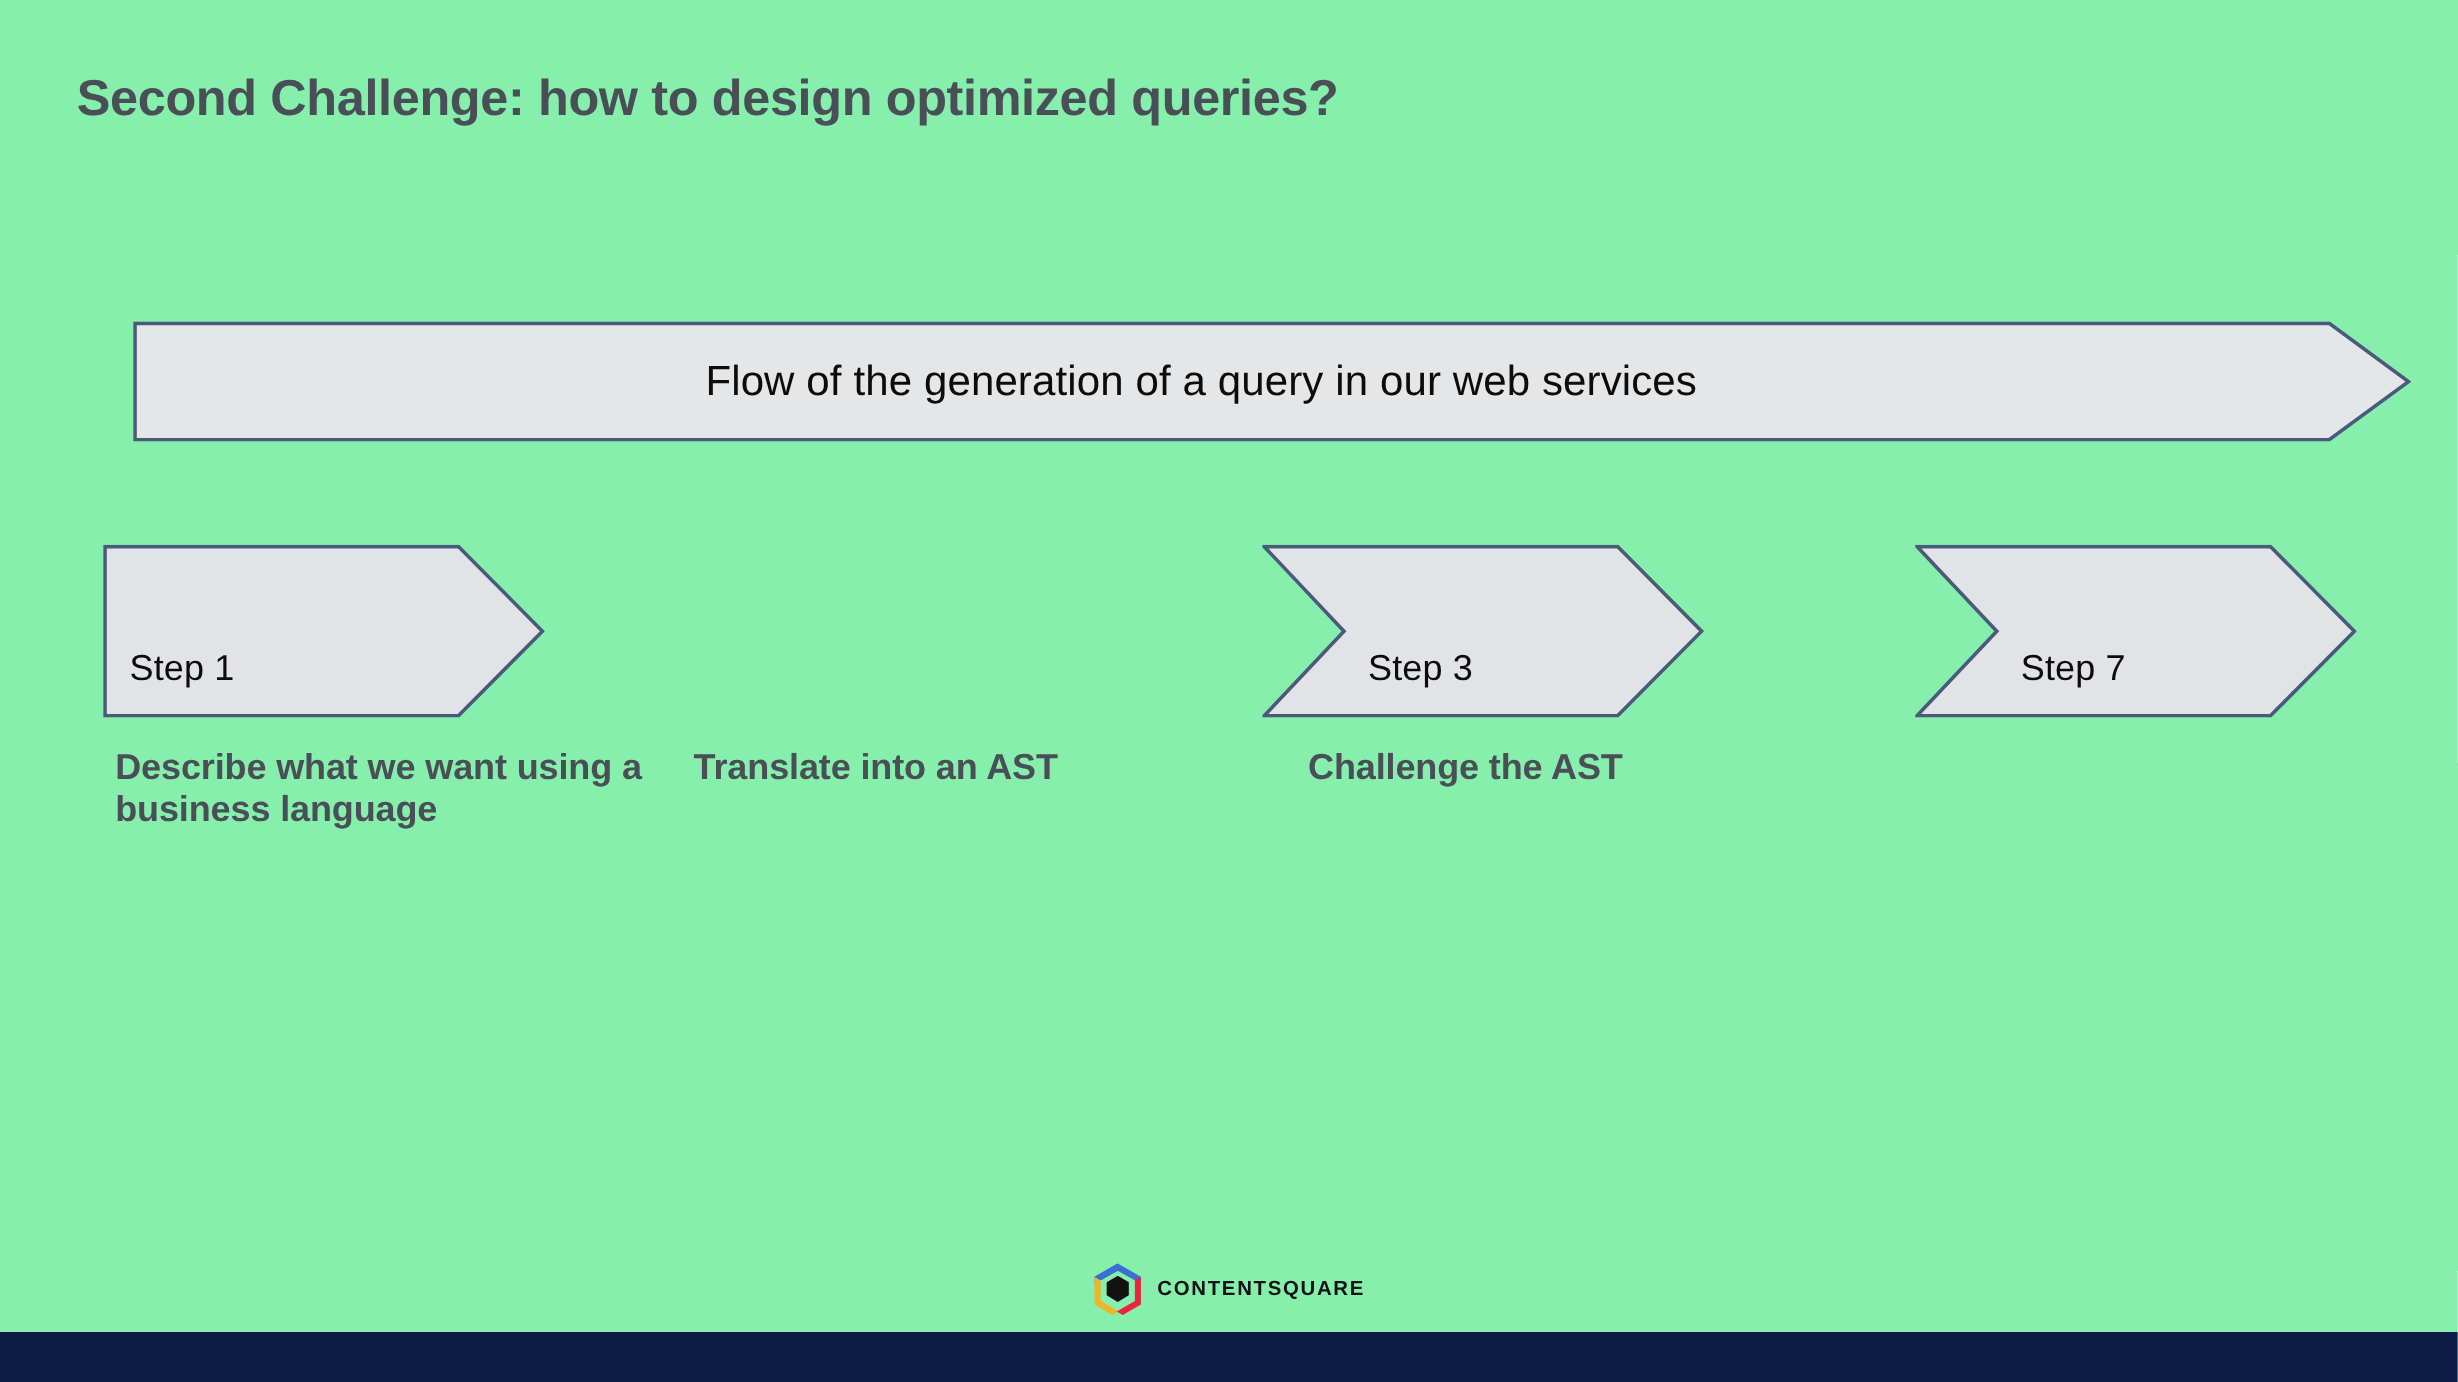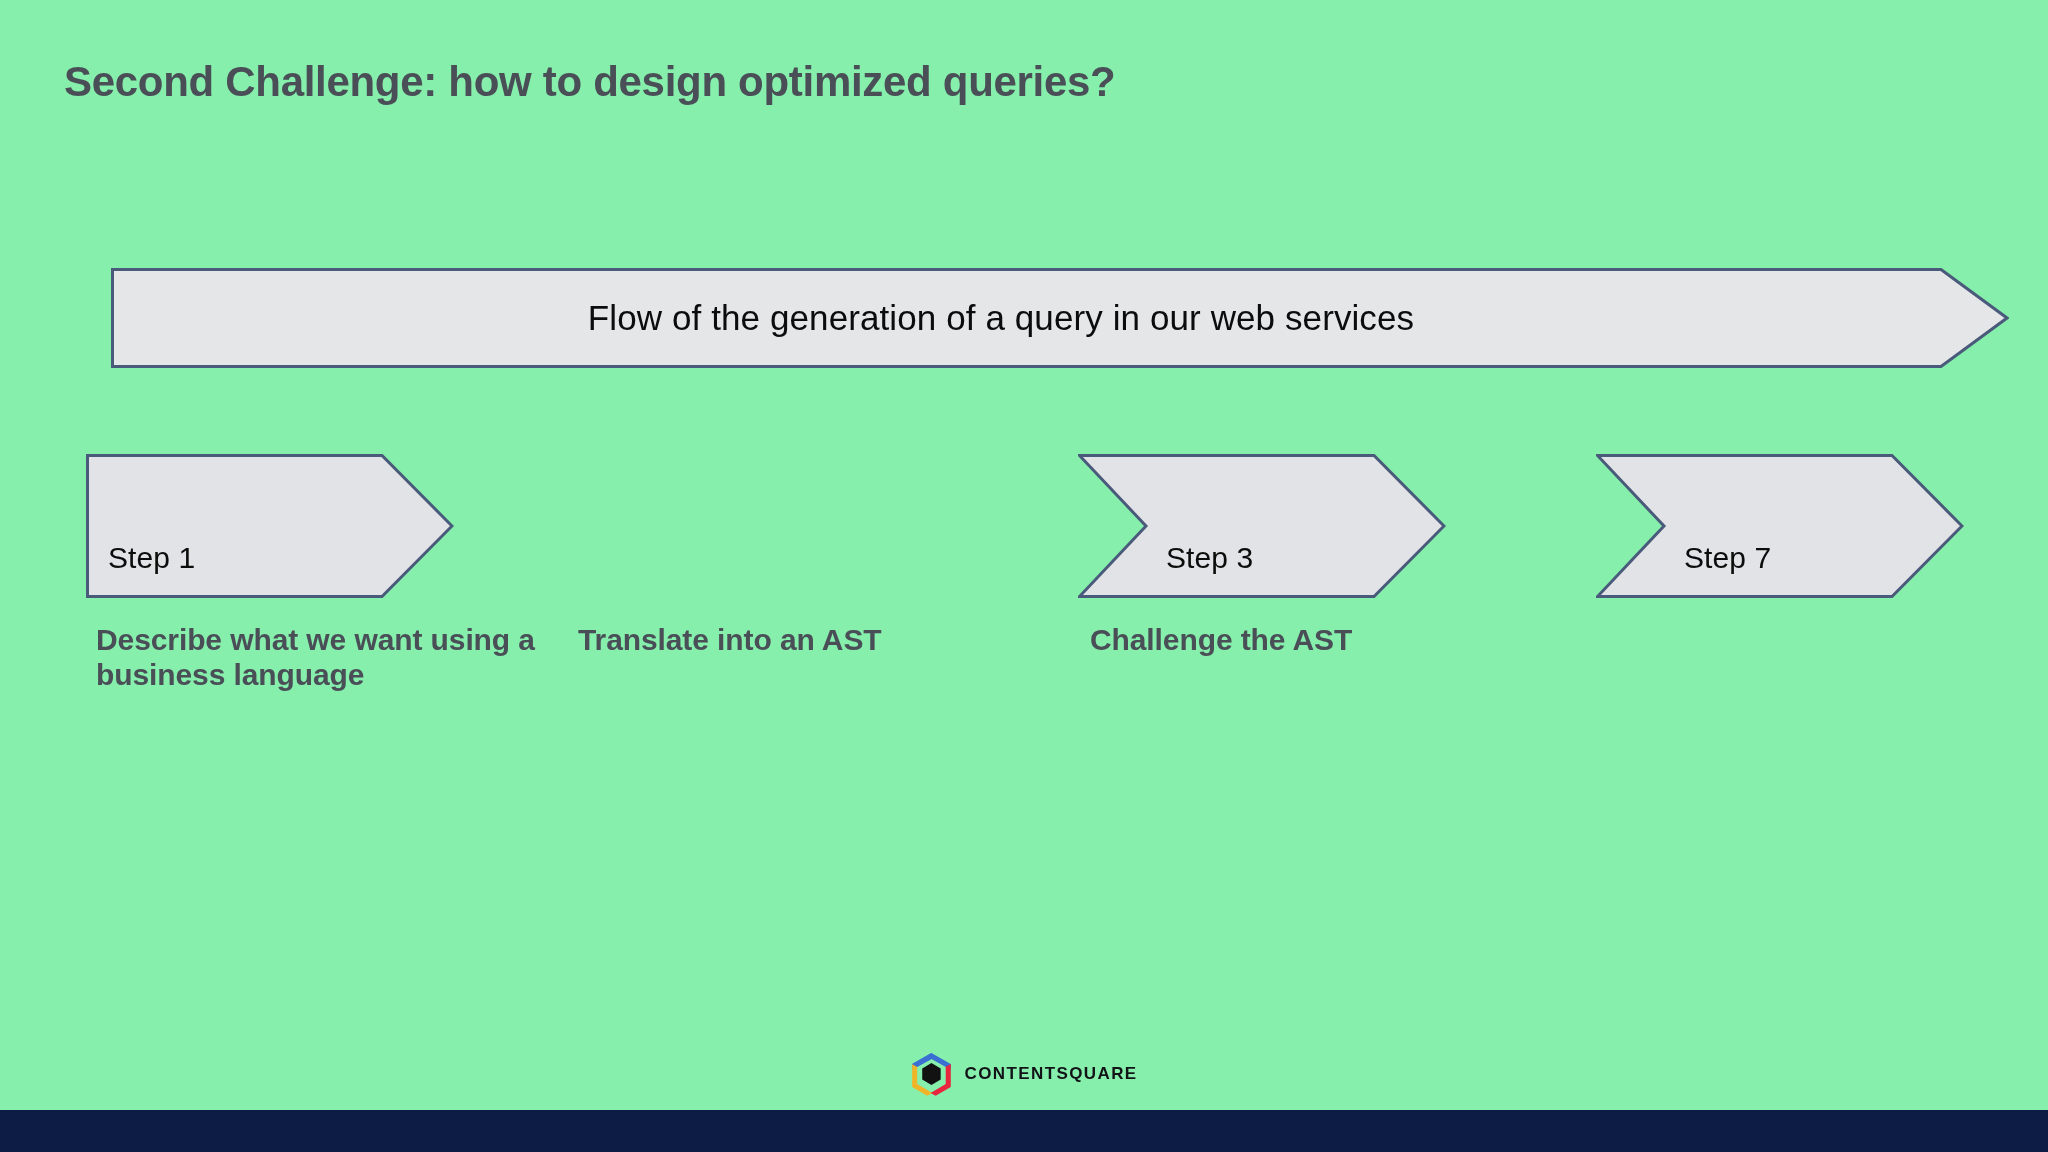--- a/index.html
+++ b/index.html
@@ -98,21 +98,21 @@
     top: 622px;
     font-size: 30px;
     font-weight: 700;
     line-height: 1.18;
     color: #4a4f57;
     letter-spacing: -0.1px;
   }
 
   .step-1 { left: 86px; }
   .step-2 { left: 548px; }
-  .step-3 { left: 1078px; }
+  .step-3 { left: 1052px; }
   .step-4 { left: 1596px; }
 
   .cap-1 { left: 96px; width: 440px; }
   .cap-2 { left: 578px; width: 440px; }
   .cap-3 { left: 1090px; width: 440px; }
   .cap-4 { left: 1634px; width: 300px; }
 
   
   .step-2 .step-shape, .step-4 .step-shape { }
 

